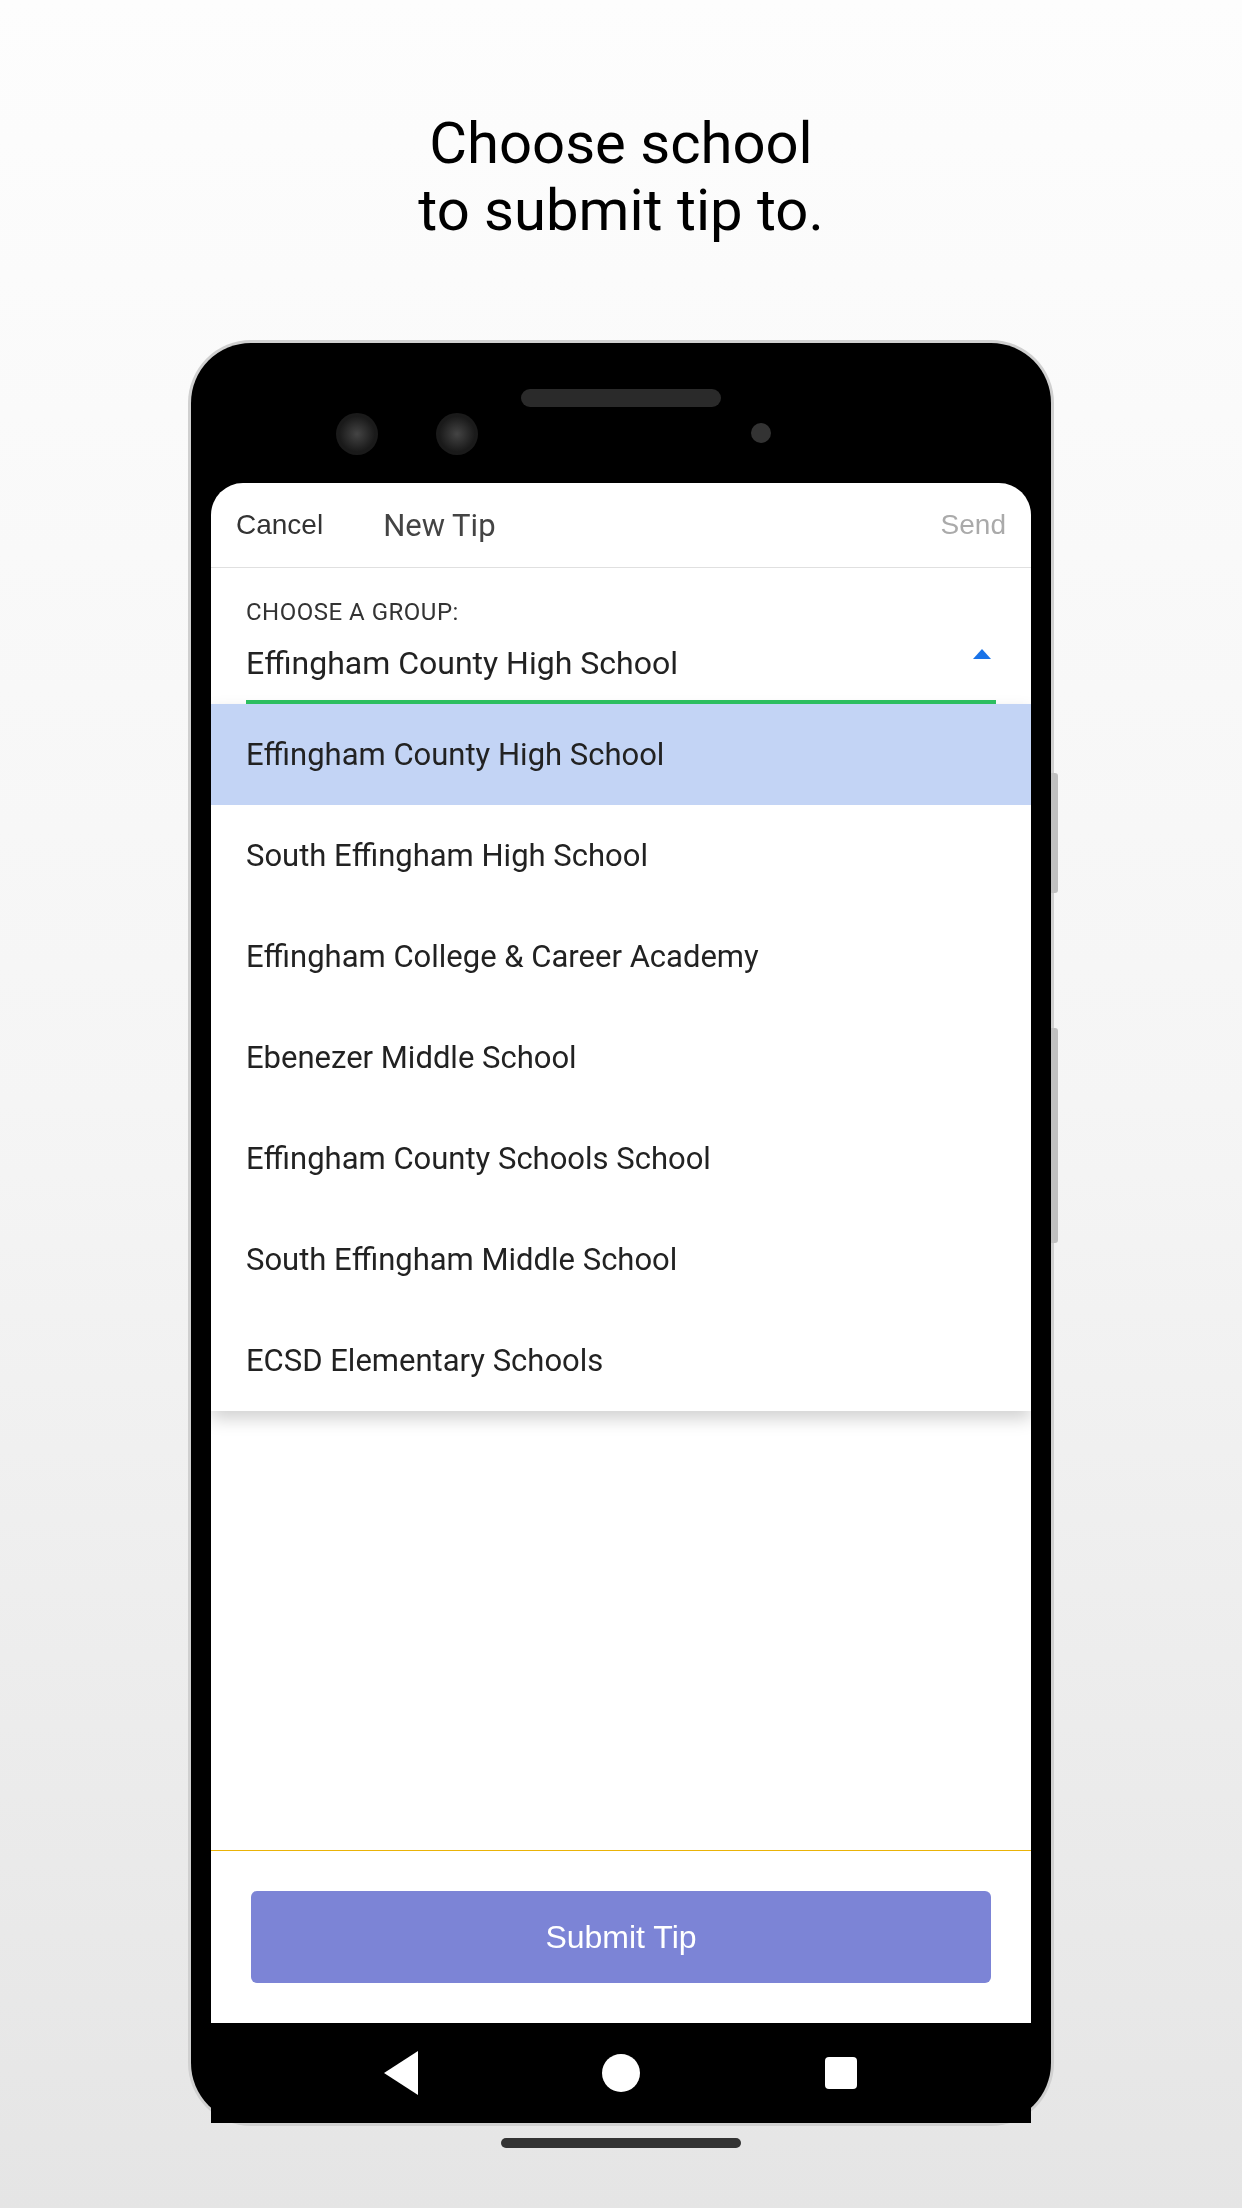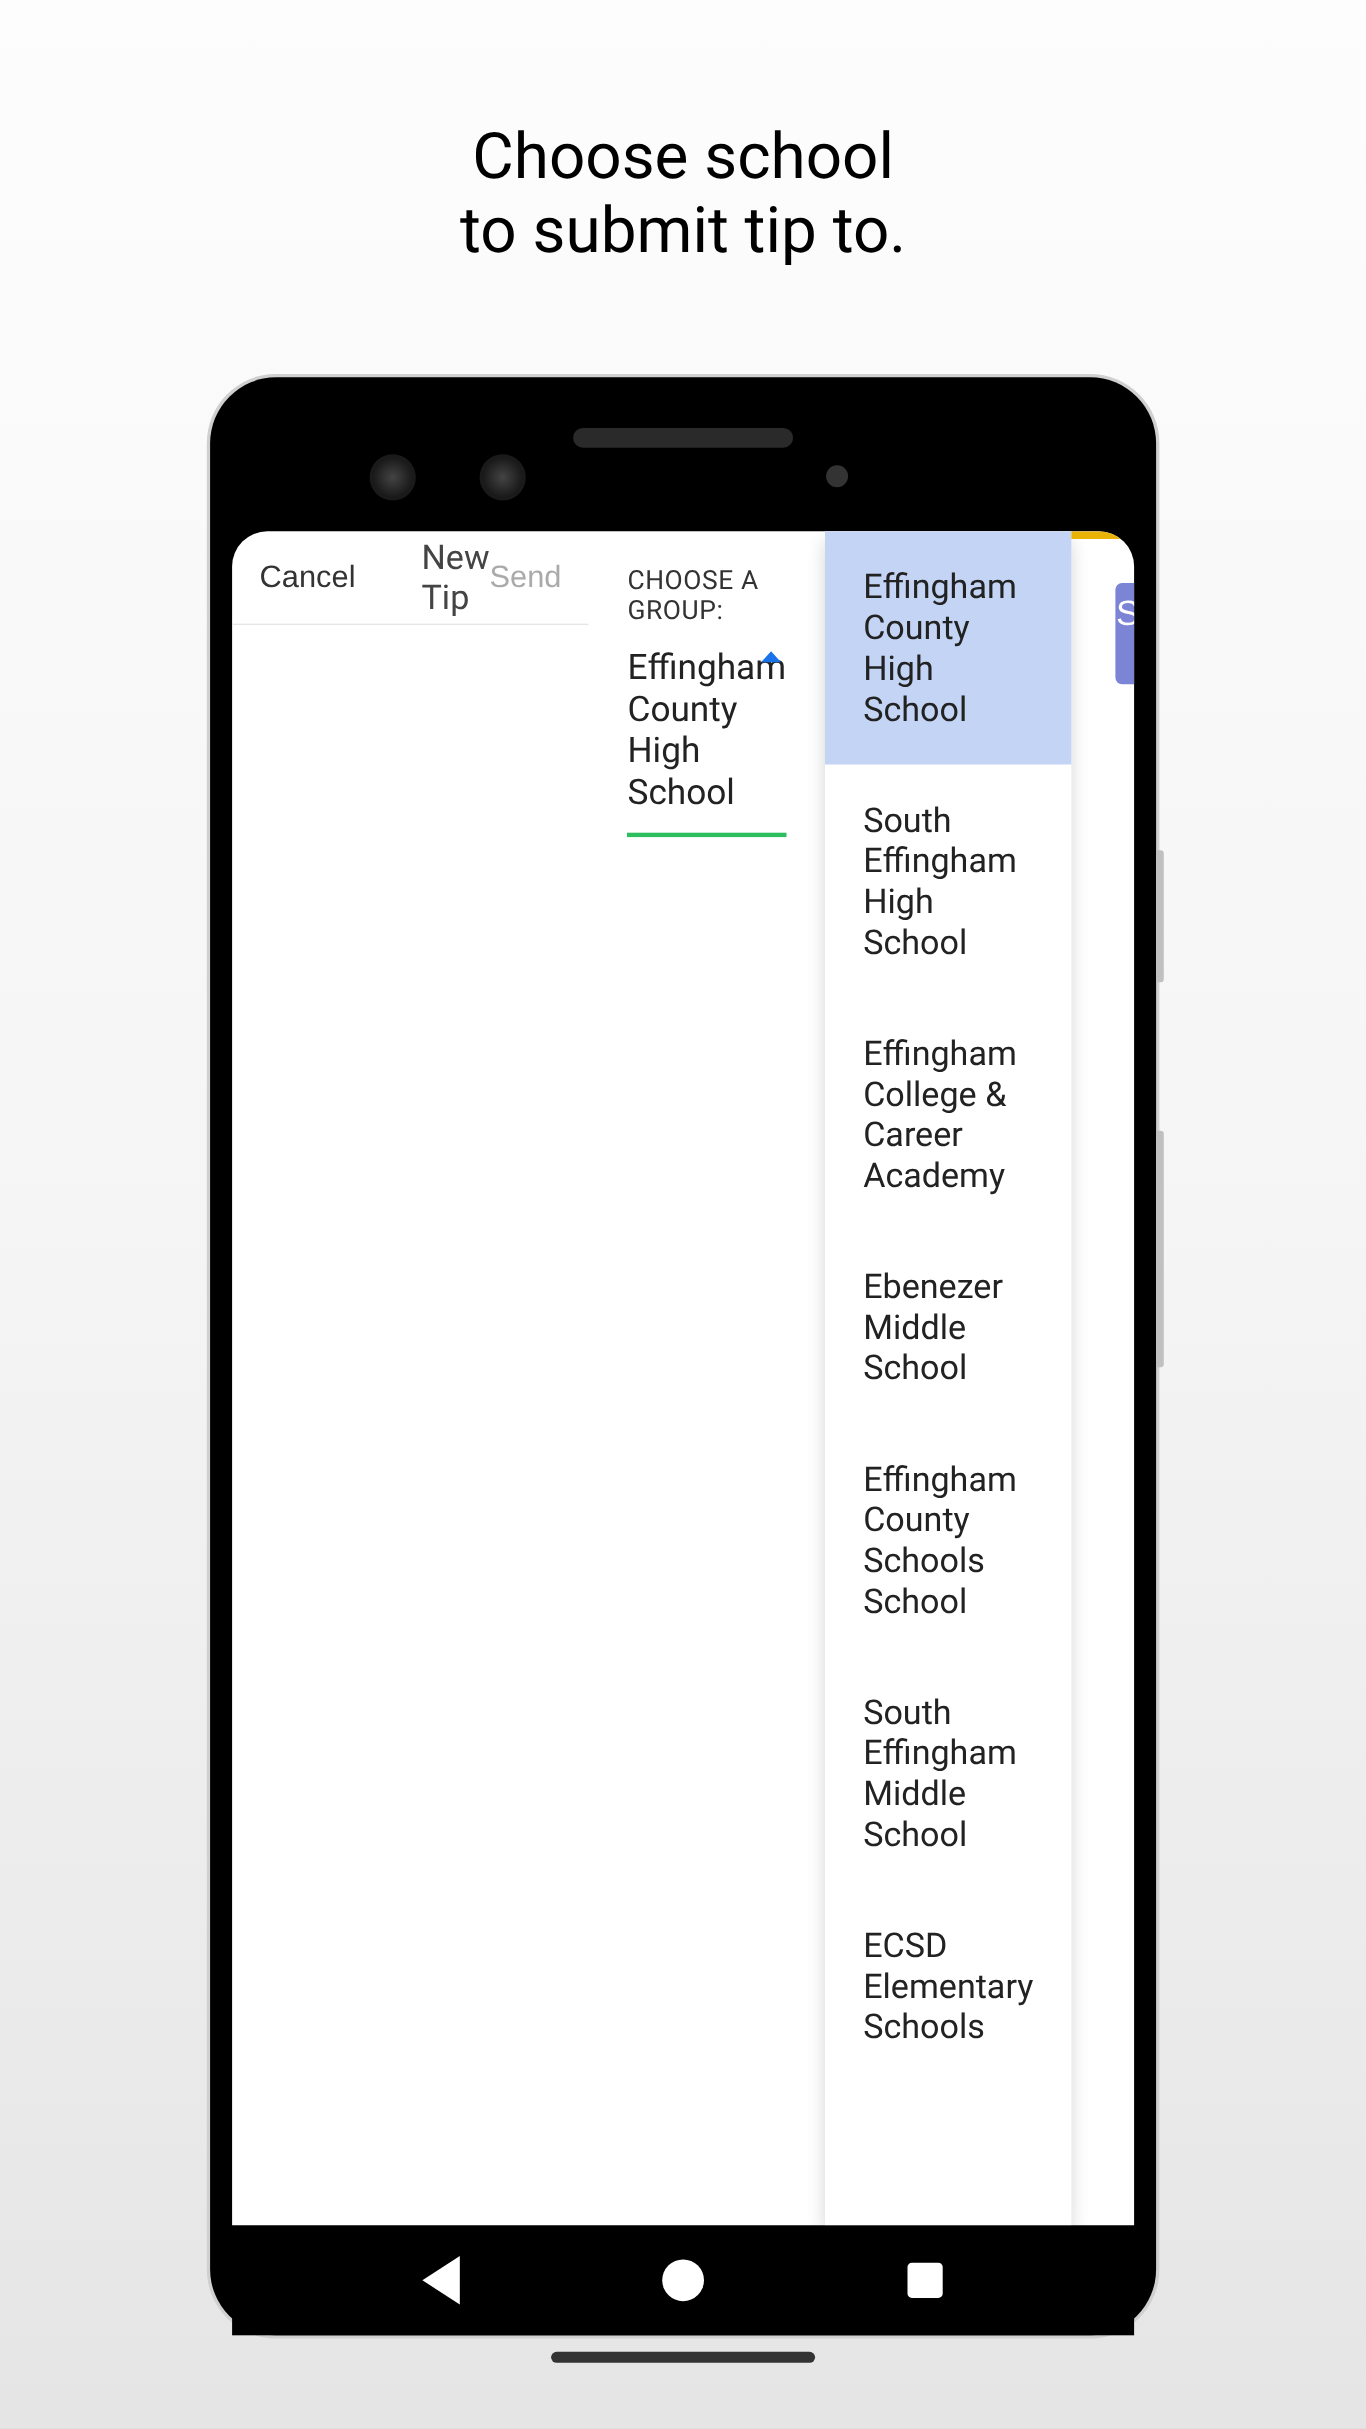--- a/index.html
+++ b/index.html
@@ -76,21 +76,21 @@
       top: 60px;
       background: #333;
     }
     
     .screen {
       background: #fff;
       border-radius: 32px 32px 0 0;
       height: 1540px;
       overflow: hidden;
       display: flex;
-      flex-direction: row;
+      flex-direction: column;
       position: relative;
     }
     
     .app-header {
       height: 85px;
       display: flex;
       align-items: center;
       padding: 0 25px;
       border-bottom: 1px solid #e0e0e0;
     }
@@ -168,21 +168,21 @@
     .dropdown-option.selected {
       background: #c3d4f5;
     }
     
     .body-spacer {
       flex: 1;
     }
     
     .submit-section {
       padding: 0 40px 40px 40px;
-      border-top: 7px solid #eab308;
+      border-top: 1px solid #eab308;
       padding-top: 40px;
     }
     
     .submit-btn {
       width: 100%;
       height: 92px;
       background: #7c84d6;
       color: #fff;
       font-size: 32px;
       font-weight: 500;

